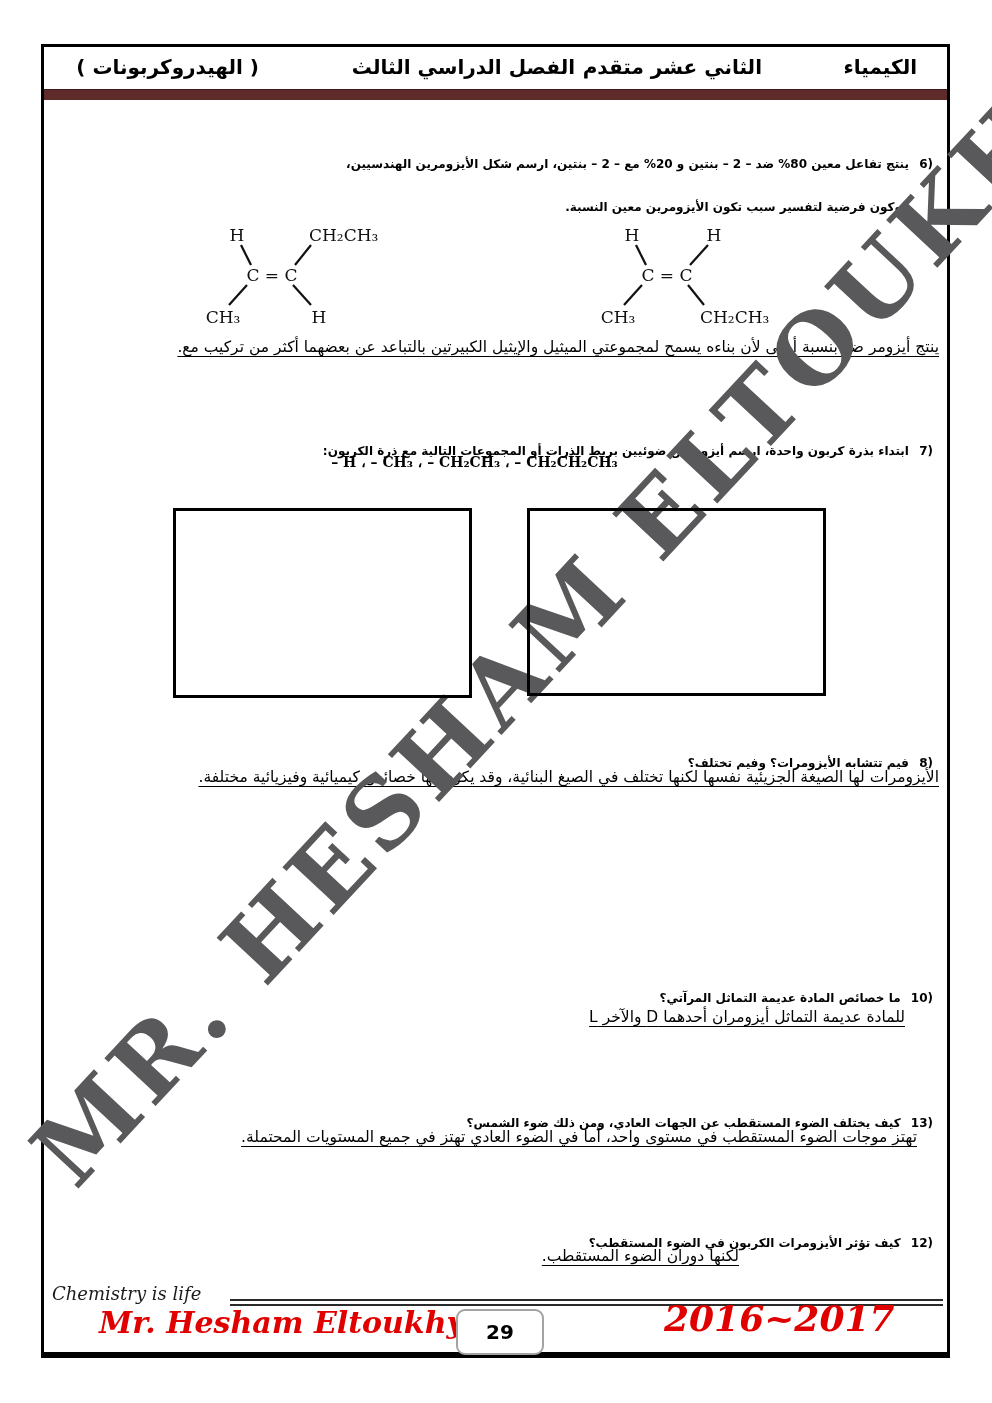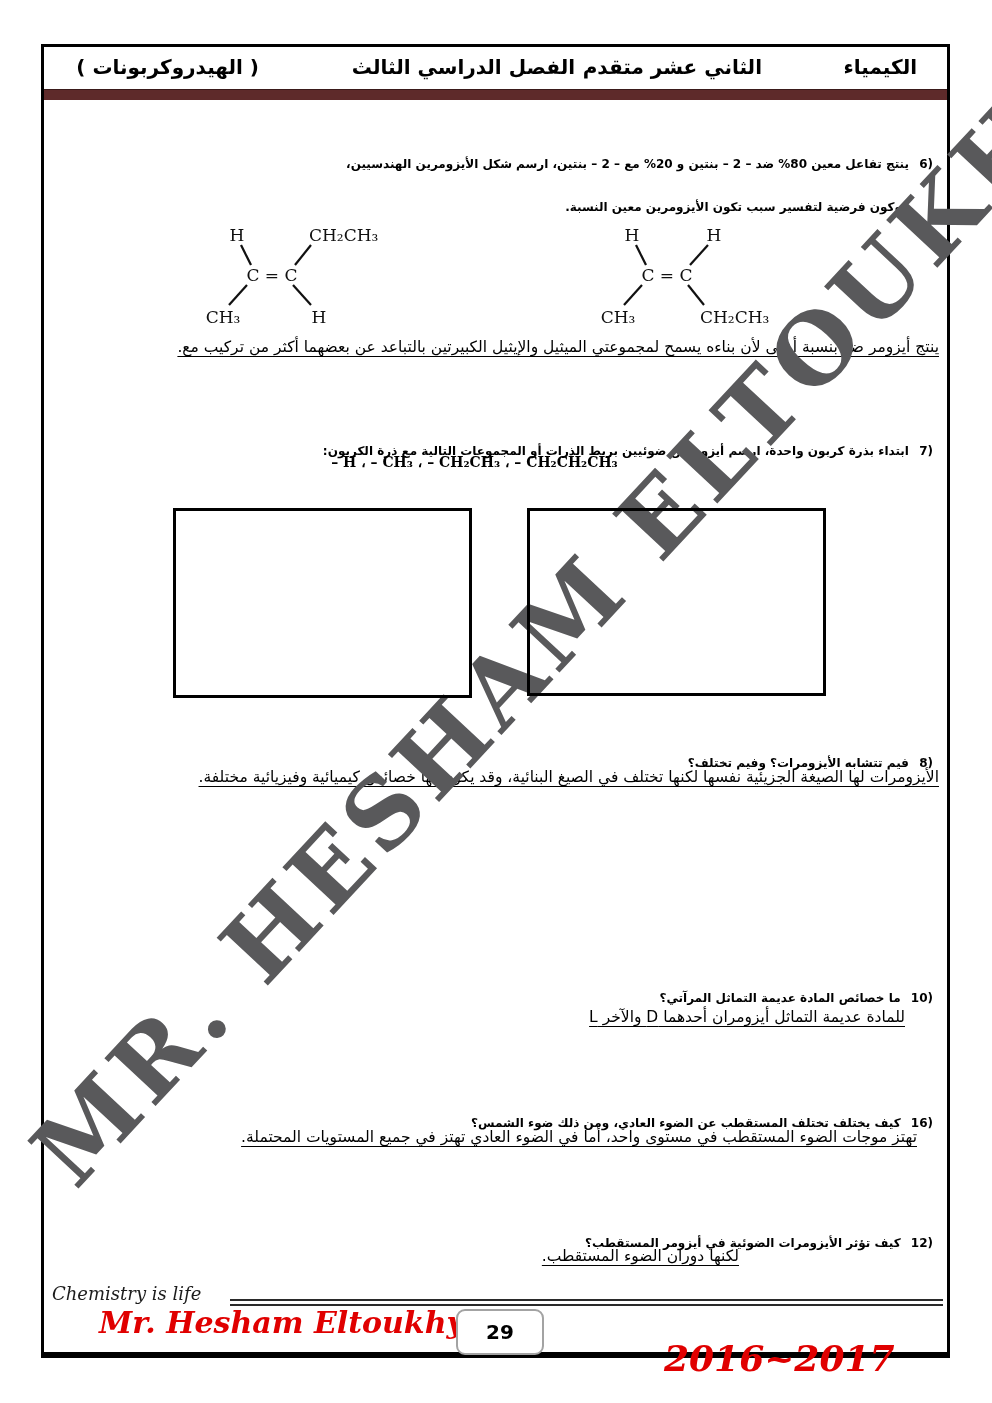--- a/index.html
+++ b/index.html
@@ -26,21 +26,21 @@
   .foot-slogan{position:absolute;left:8px;top:1236px;z-index:9;font-family:"DejaVu Serif",serif;
                font-style:italic;font-size:18px;color:#1c1c1c;white-space:nowrap;}
   .foot-divider{position:absolute;left:186px;right:4px;top:1252px;height:7px;z-index:9;
                 border-top:2px solid #2a2a2a;border-bottom:2px solid #2a2a2a;box-sizing:border-box;}
   .foot-author{position:absolute;left:55px;top:1258px;z-index:9;font-family:"DejaVu Serif",serif;
                font-style:italic;font-weight:bold;font-size:30px;color:#e00000;white-space:nowrap;}
   .pagebox{position:absolute;left:412px;top:1262px;width:84px;height:42px;z-index:9;background:#fff;
            border:2px solid #a3a3a3;border-radius:9px;display:flex;align-items:center;justify-content:center;
            font-weight:bold;font-size:20px;color:#000;}
   .foot-years{position:absolute;left:620px;top:1250px;z-index:9;font-family:"DejaVu Serif",serif;
-              font-style:italic;font-weight:bold;font-size:36px;color:#e00000;white-space:nowrap;margin-top:40px;}
+              font-style:italic;font-weight:bold;font-size:36px;color:#e00000;white-space:nowrap;}
 </style>
 </head>
 <body>
 
 <div id="canvas">
 
   <div class="page">
 
     <div class="hdr" style="right:30px">الكيمياء</div>
     <div class="hdr" style="right:185px">الثاني عشر متقدم</div>
@@ -98,28 +98,28 @@
     <div class="ans" style="top:721px;right:8px">الأيزومرات لها الصيغة الجزيئية نفسها لكنها تختلف في الصيغ البنائية، وقد يكون لها خصائص كيميائية وفيزيائية مختلفة.</div>
 
 
     <div class="q" style="top:916px;right:14px">
       <span class="qnum">10)</span>
       <span>ما خصائص المادة عديمة التماثل المرآتي؟</span>
     </div>
     <div class="ans" style="top:961px;right:42px">للمادة عديمة التماثل أيزومران أحدهما D والآخر L</div>
 
     <div class="q" style="top:1041px;right:14px">
-      <span class="qnum">16)</span>
-      <span>كيف يختلف تختلف المستقطب عن الضوء العادي، ومن ذلك ضوء الشمس؟</span>
+      <span class="qnum">13)</span>
+      <span>كيف يختلف الضوء المستقطب عن الجهات العادي، ومن ذلك ضوء الشمس؟</span>
     </div>
     <div class="ans" style="top:1081px;right:30px">تهتز موجات الضوء المستقطب في مستوى واحد، أما في الضوء العادي تهتز في جميع المستويات المحتملة.</div>
 
     <div class="q" style="top:1161px;right:14px">
       <span class="qnum">12)</span>
-      <span>كيف تؤثر الأيزومرات الضوئية في أيزومر المستقطب؟</span>
+      <span>كيف تؤثر الأيزومرات الكربون في الضوء المستقطب؟</span>
     </div>
     <div class="ans" style="top:1200px;right:208px">لكنها دوران الضوء المستقطب.</div>
 
     <div class="foot-slogan">Chemistry is life</div>
     <div class="foot-divider"></div>
     <div class="foot-author">Mr. Hesham Eltoukhy</div>
     <div class="pagebox">
       <span>29</span>
     </div>
     <div class="foot-years">2016~2017</div>

